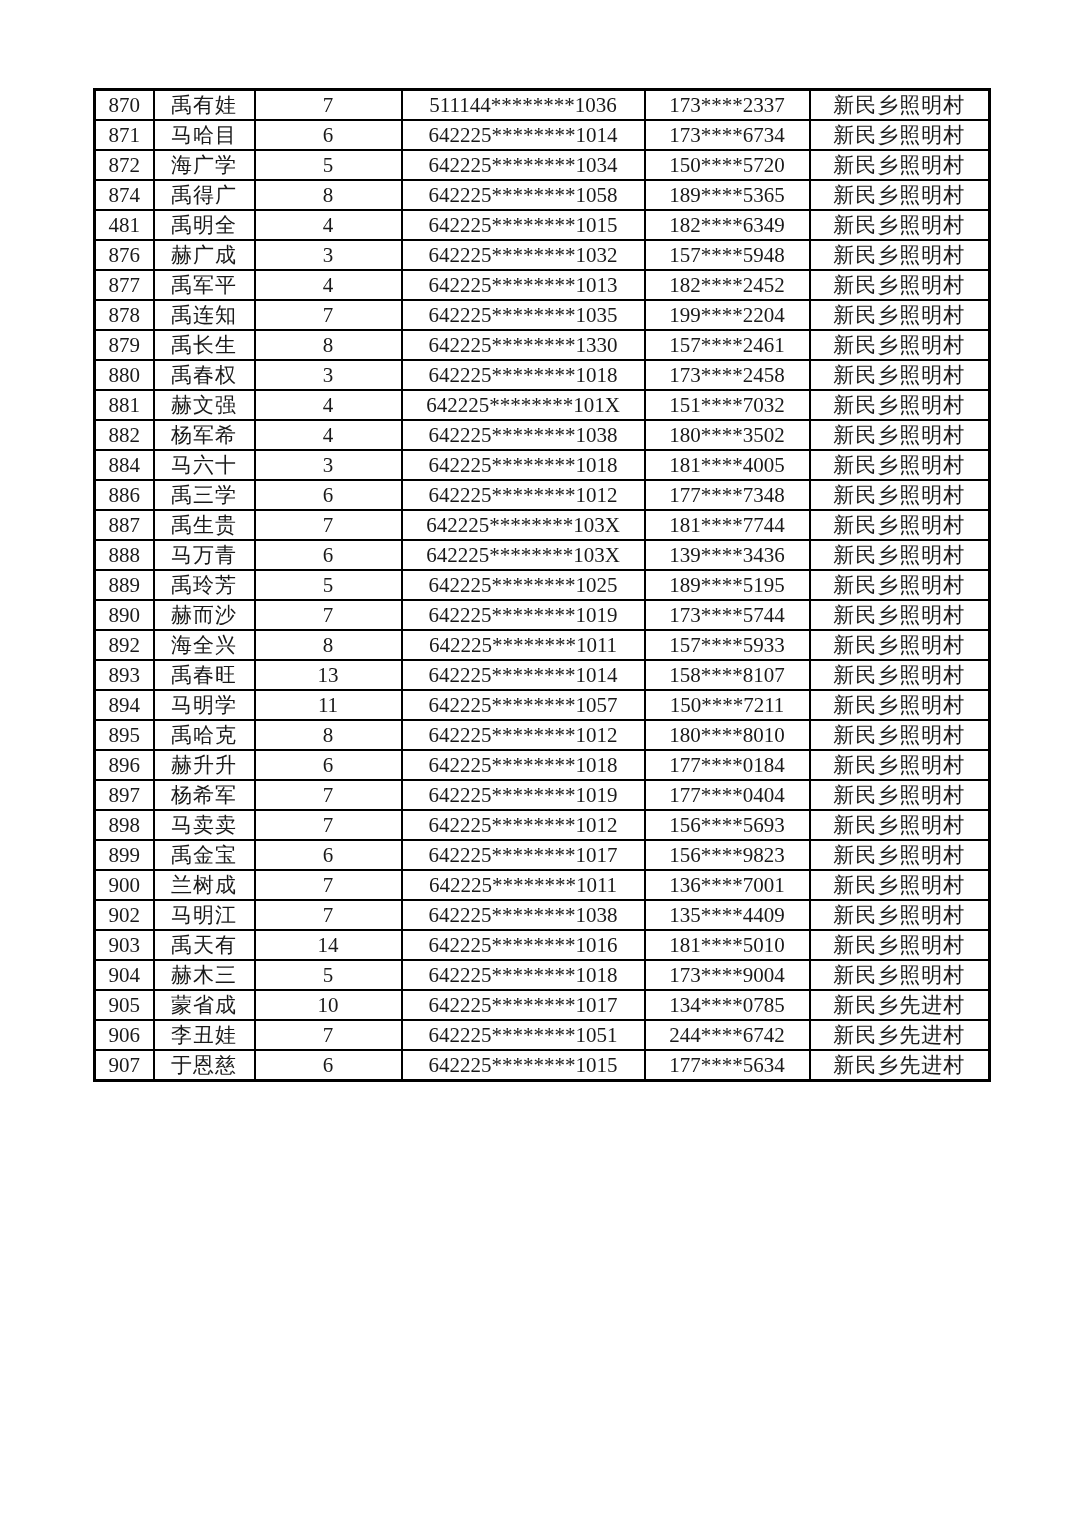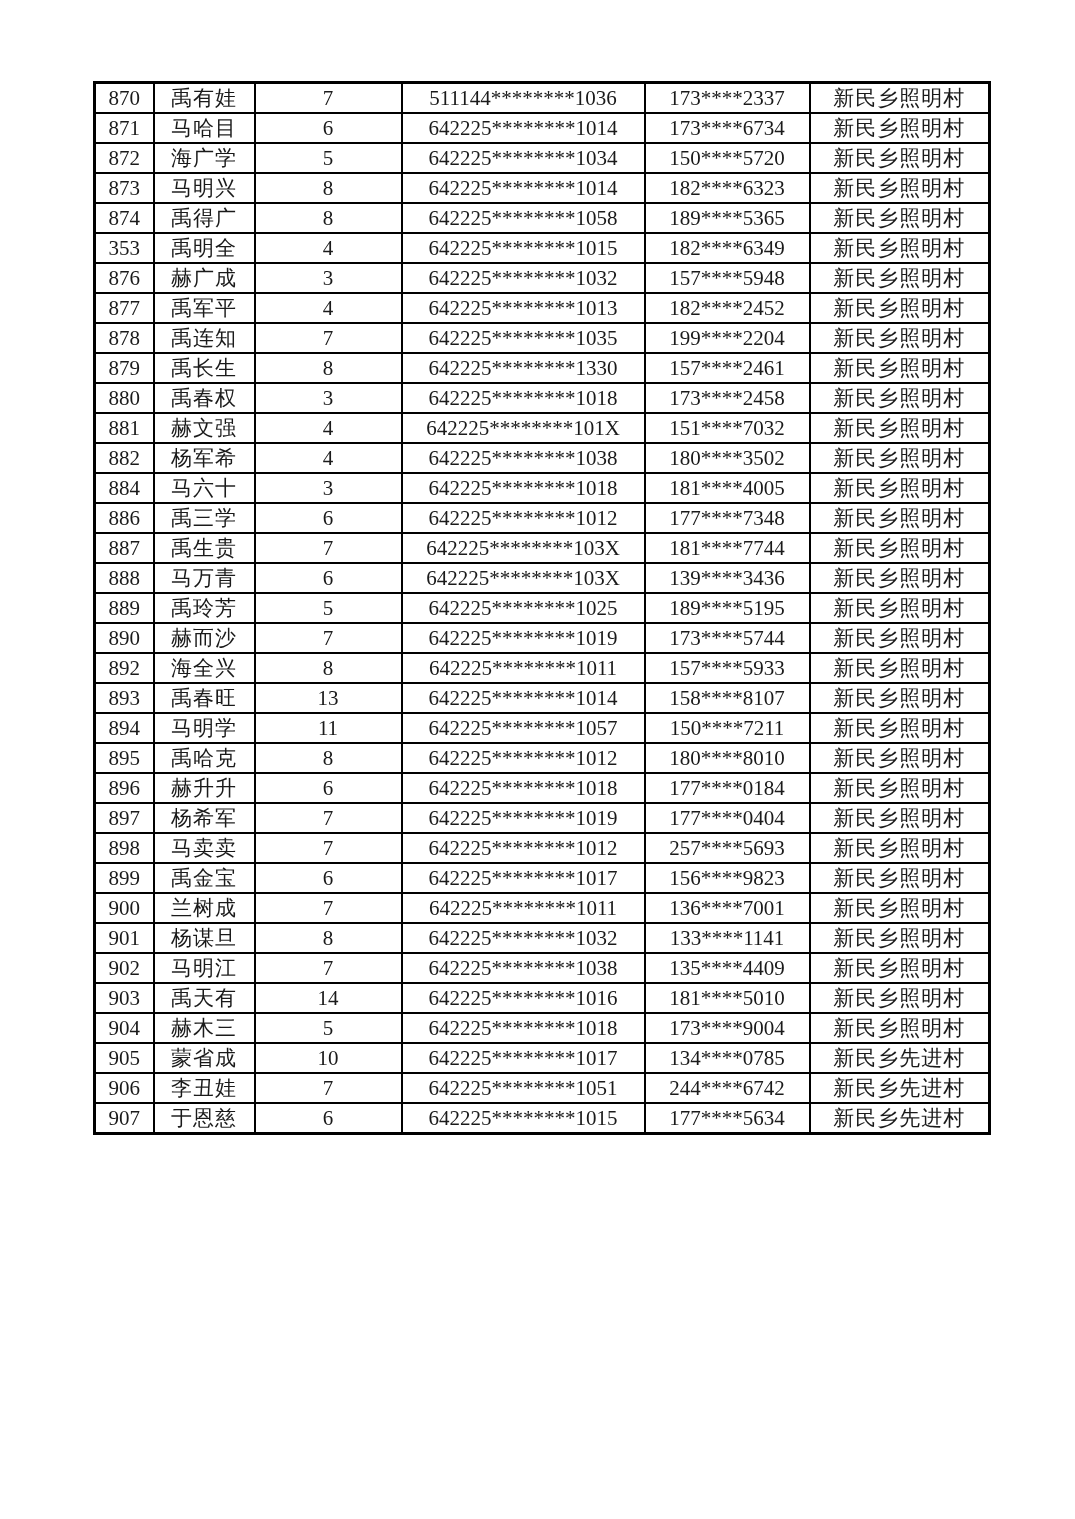--- a/index.html
+++ b/index.html
@@ -11,21 +11,21 @@
     position: relative;
     width: 1075px;
     height: 1519px;
     background: #ffffff;
     overflow: hidden;
     font-family: "Liberation Serif", "DejaVu Serif", serif;
   }
   table.roster {
     position: absolute;
     left: 93px;
-    top: 81px;
+    top: 88px;
     width: 895px;
     height: 990px;
     border-collapse: collapse;
     table-layout: fixed;
     border: 3px solid #000000;
     padding-left: 13px;
   }
   table.roster td {
     border: 2px solid #000000;
     text-align: center;
@@ -79,37 +79,29 @@
         </tr>
         <tr>
           <td class="cell-index">872</td>
           <td class="cell-name">海广学</td>
           <td class="cell-count">5</td>
           <td class="cell-id">642225********1034</td>
           <td class="cell-phone">150****5720</td>
           <td class="cell-village">新民乡照明村</td>
         </tr>
         <tr>
-          <td class="cell-index">873</td>
-          <td class="cell-name">马明兴</td>
-          <td class="cell-count">8</td>
-          <td class="cell-id">642225********1014</td>
-          <td class="cell-phone">182****6323</td>
-          <td class="cell-village">新民乡照明村</td>
-        </tr>
-        <tr>
           <td class="cell-index">874</td>
           <td class="cell-name">禹得广</td>
           <td class="cell-count">8</td>
           <td class="cell-id">642225********1058</td>
           <td class="cell-phone">189****5365</td>
           <td class="cell-village">新民乡照明村</td>
         </tr>
         <tr>
-          <td class="cell-index">353</td>
+          <td class="cell-index">481</td>
           <td class="cell-name">禹明全</td>
           <td class="cell-count">4</td>
           <td class="cell-id">642225********1015</td>
           <td class="cell-phone">182****6349</td>
           <td class="cell-village">新民乡照明村</td>
         </tr>
         <tr>
           <td class="cell-index">876</td>
           <td class="cell-name">赫广成</td>
           <td class="cell-count">3</td>
@@ -259,45 +251,37 @@
           <td class="cell-count">7</td>
           <td class="cell-id">642225********1019</td>
           <td class="cell-phone">177****0404</td>
           <td class="cell-village">新民乡照明村</td>
         </tr>
         <tr>
           <td class="cell-index">898</td>
           <td class="cell-name">马卖卖</td>
           <td class="cell-count">7</td>
           <td class="cell-id">642225********1012</td>
-          <td class="cell-phone">257****5693</td>
+          <td class="cell-phone">156****5693</td>
           <td class="cell-village">新民乡照明村</td>
         </tr>
         <tr>
           <td class="cell-index">899</td>
           <td class="cell-name">禹金宝</td>
           <td class="cell-count">6</td>
           <td class="cell-id">642225********1017</td>
           <td class="cell-phone">156****9823</td>
           <td class="cell-village">新民乡照明村</td>
         </tr>
         <tr>
           <td class="cell-index">900</td>
           <td class="cell-name">兰树成</td>
           <td class="cell-count">7</td>
           <td class="cell-id">642225********1011</td>
           <td class="cell-phone">136****7001</td>
-          <td class="cell-village">新民乡照明村</td>
-        </tr>
-        <tr>
-          <td class="cell-index">901</td>
-          <td class="cell-name">杨谋旦</td>
-          <td class="cell-count">8</td>
-          <td class="cell-id">642225********1032</td>
-          <td class="cell-phone">133****1141</td>
           <td class="cell-village">新民乡照明村</td>
         </tr>
         <tr>
           <td class="cell-index">902</td>
           <td class="cell-name">马明江</td>
           <td class="cell-count">7</td>
           <td class="cell-id">642225********1038</td>
           <td class="cell-phone">135****4409</td>
           <td class="cell-village">新民乡照明村</td>
         </tr>

